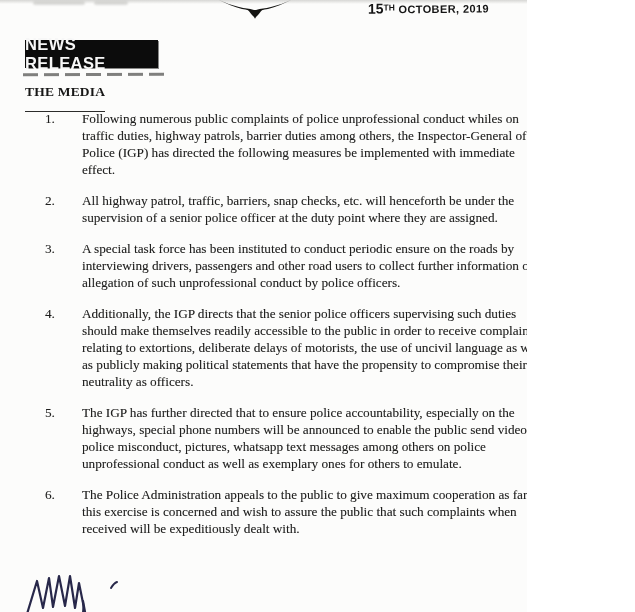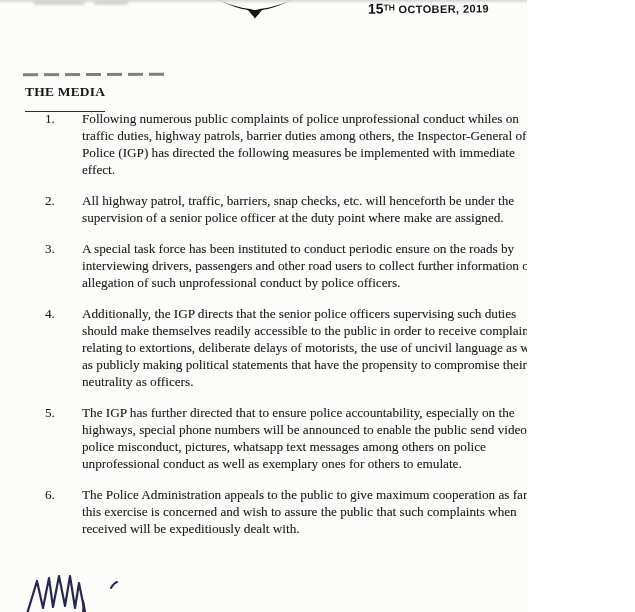--- a/index.html
+++ b/index.html
@@ -72,32 +72,33 @@
     <path fill="#141412" d="M1,1 C9,5 16,8 24,10 C29,11 32,11 34,13 L36,11 C31,9 27,10 21,8 C14,6 7,4 1,1 Z"></path>
     <path fill="#141412" d="M73,1 C65,5 58,8 50,10 C45,11 42,11 40,13 L38,11 C43,9 47,10 53,8 C60,6 67,4 73,1 Z"></path>
     <path fill="#141412" d="M30,11 L44,11 L40,16 L37,19 L34,16 Z"></path>
     <path fill="#141412" d="M35,13 L39,13 L37,20 Z"></path>
   </svg>
 
   <div class="date-stamp">
     <span class="day">15</span><span class="suffix">TH</span><span class="rest"> OCTOBER, 2019</span>
   </div>
 
+  <div class="banner">NEWS RELEASE</div>
   <div class="banner-underline"></div>
 
   <div class="media-heading">THE MEDIA</div>
 
   <div class="list">
     <div class="item">
       <span class="num">1.</span>
       <span class="txt">Following numerous public complaints of police unprofessional conduct whiles on traffic duties, highway patrols, barrier duties among others, the Inspector-General of Police (IGP) has directed the following measures be implemented with immediate effect.</span>
     </div>
     <div class="item">
       <span class="num">2.</span>
-      <span class="txt">All highway patrol, traffic, barriers, snap checks, etc. will henceforth be under the supervision of a senior police officer at the duty point where make are assigned.</span>
+      <span class="txt">All highway patrol, traffic, barriers, snap checks, etc. will henceforth be under the supervision of a senior police officer at the duty point where they are assigned.</span>
     </div>
     <div class="item">
       <span class="num">3.</span>
       <span class="txt">A special task force has been instituted to conduct periodic ensure on the roads by interviewing drivers, passengers and other road users to collect further information on allegation of such unprofessional conduct by police officers.</span>
     </div>
     <div class="item">
       <span class="num">4.</span>
       <span class="txt">Additionally, the IGP directs that the senior police officers supervising such duties should make themselves readily accessible to the public in order to receive complaints relating to extortions, deliberate delays of motorists, the use of uncivil language as well as publicly making political statements that have the propensity to compromise their neutrality as officers.</span>
     </div>
     <div class="item">

